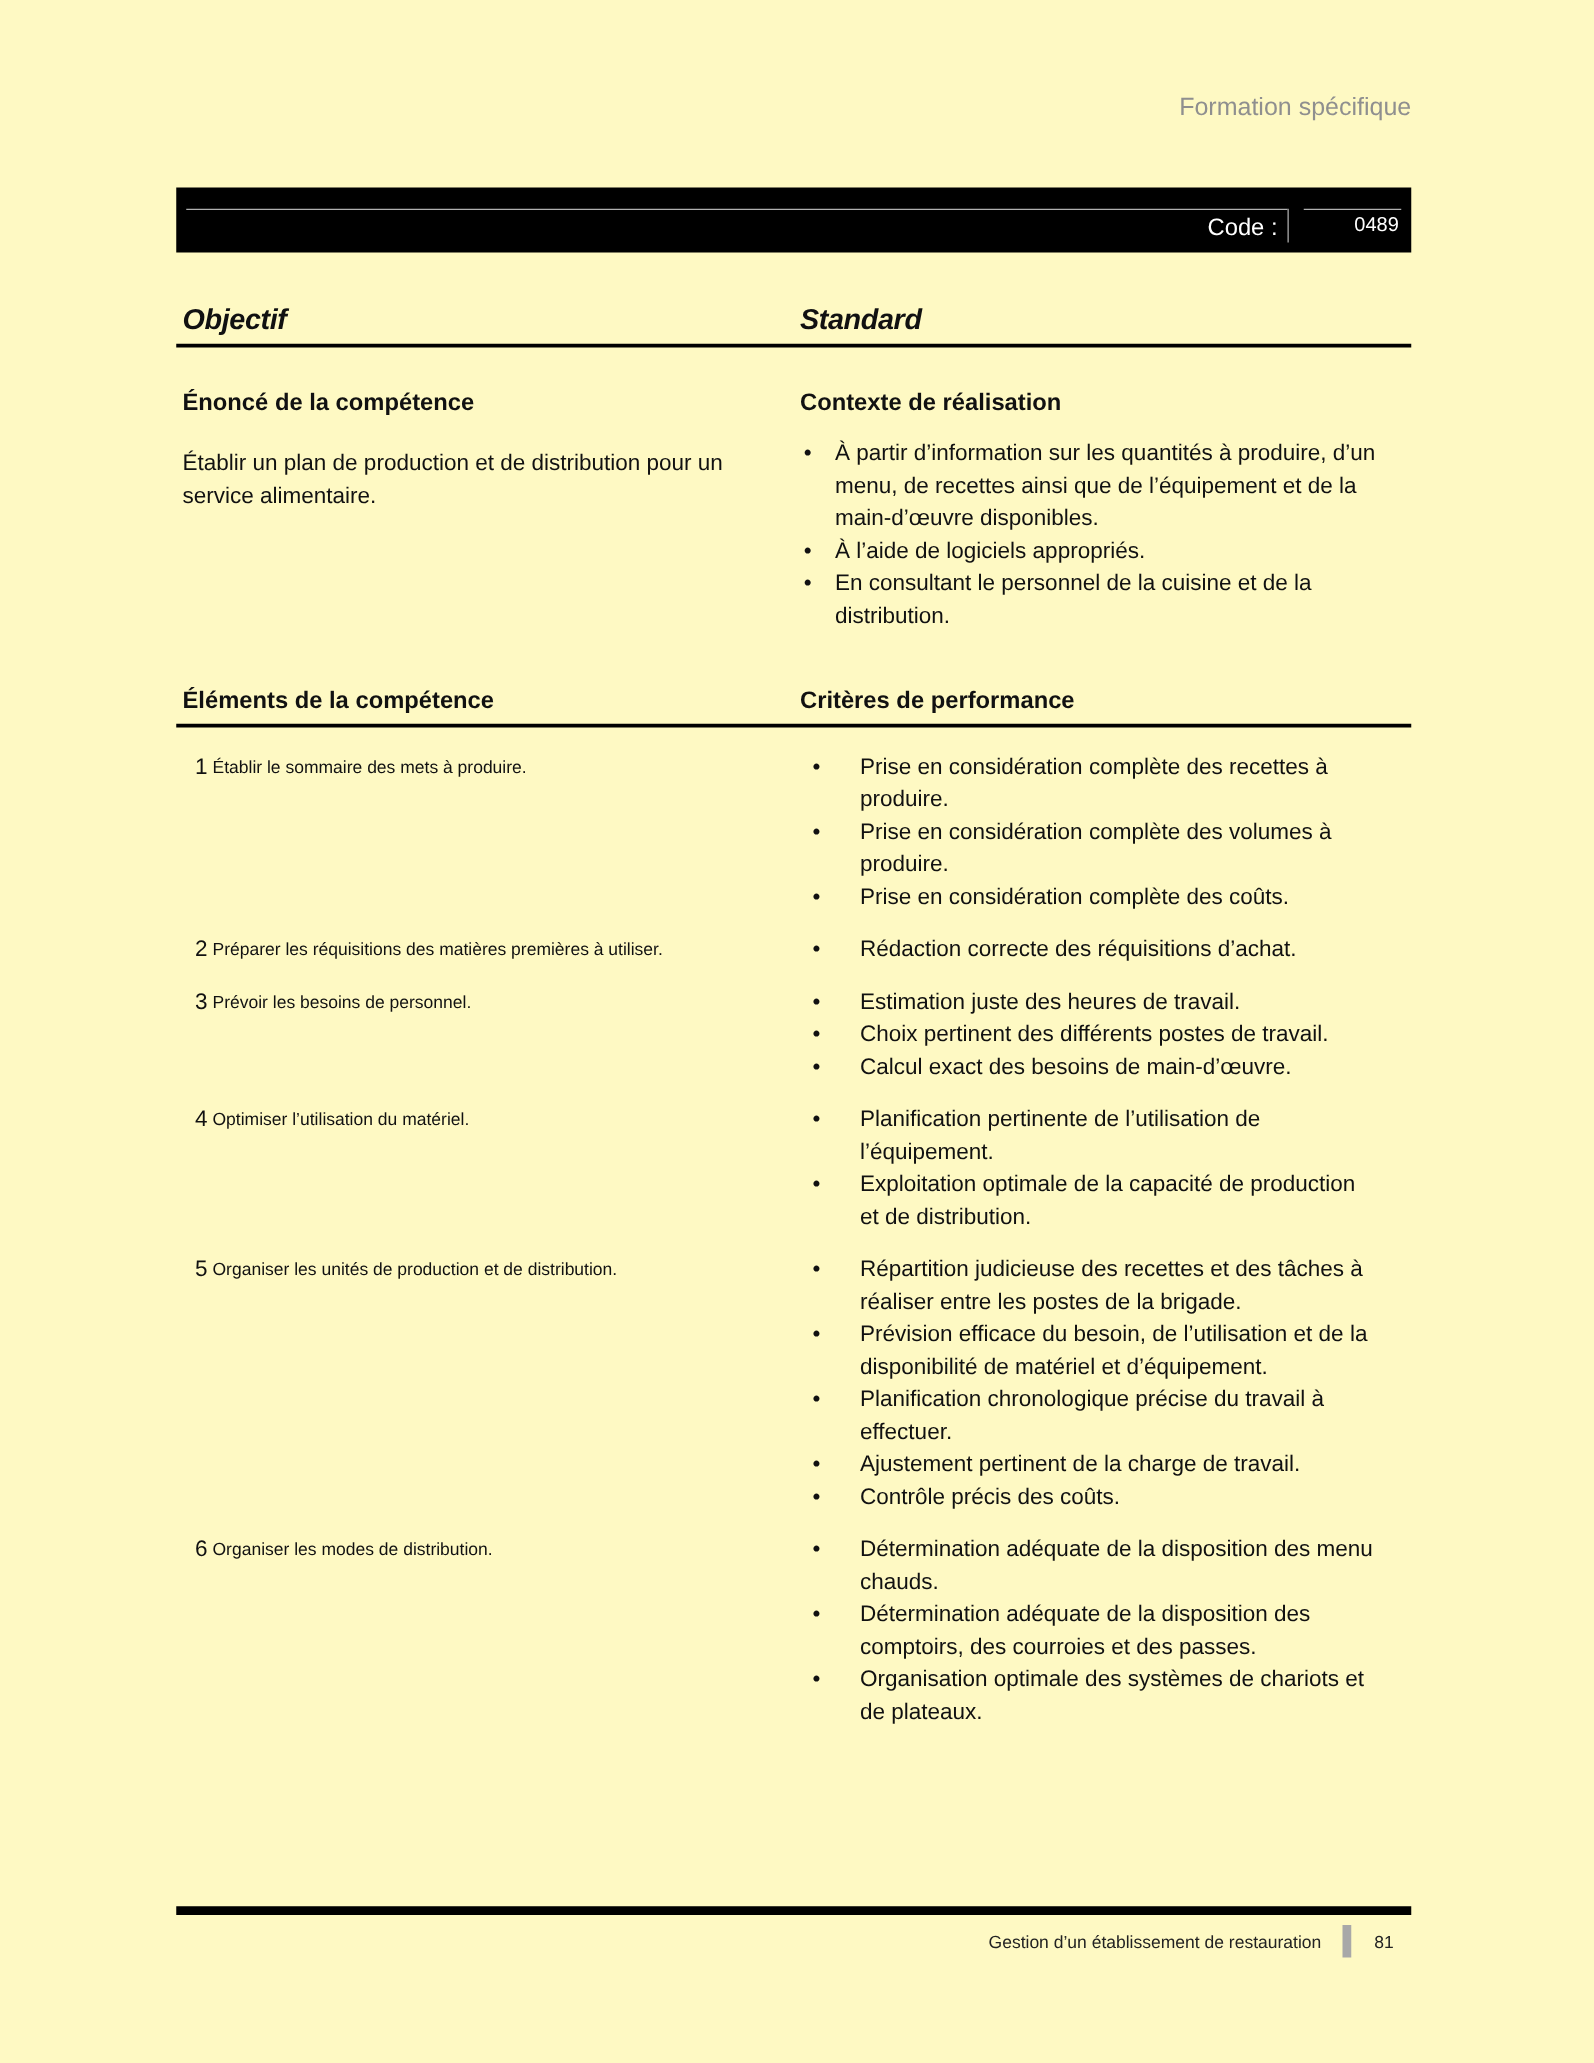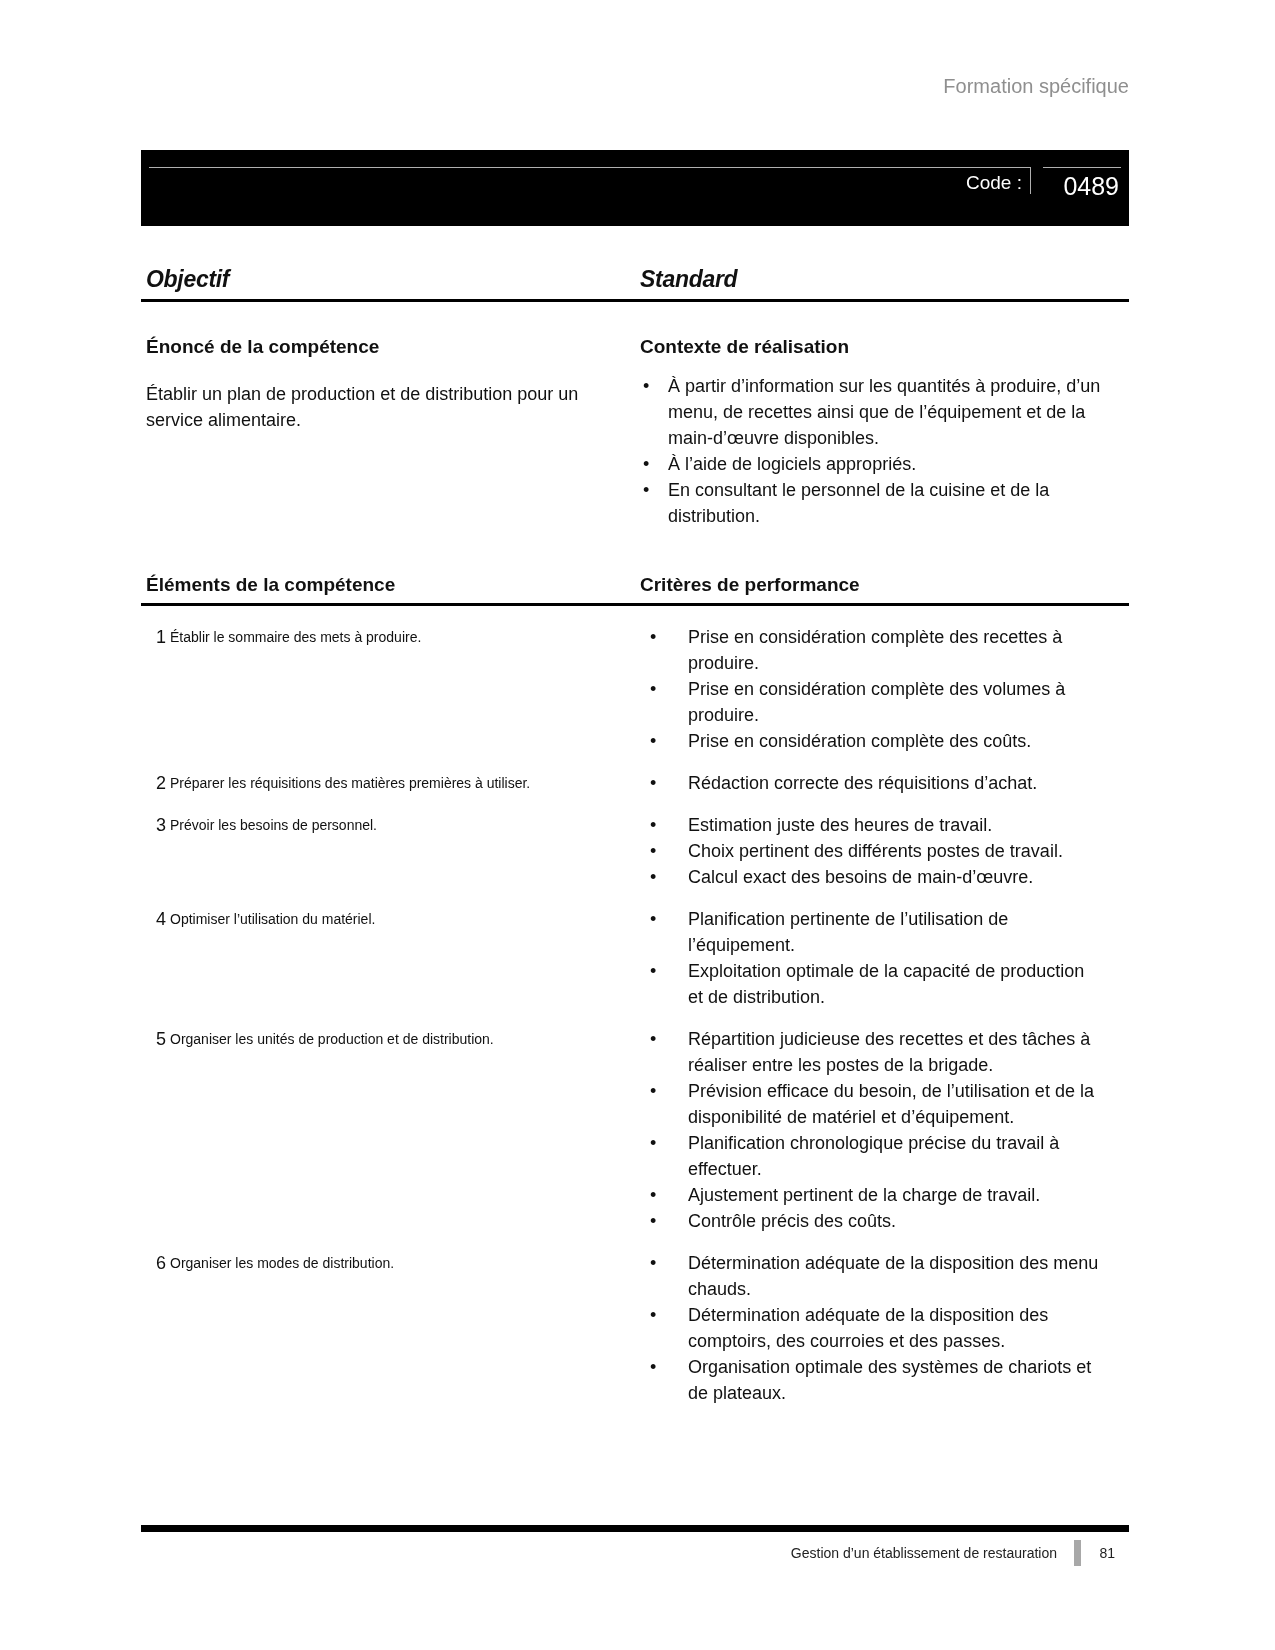--- a/index.html
+++ b/index.html
@@ -1,48 +1,48 @@
 <!DOCTYPE html>
 <html><head>
 <meta charset="utf-8">
 <style>
   * { margin:0; padding:0; box-sizing:border-box; }
   html,body { background:#e8e8e8; }
   .page {
     position:relative;
     width:1275px; height:1650px;
     margin:0 auto;
-    background:#ffffff;
+    background:#fef9c3;
     font-family:"Liberation Sans", sans-serif;
     color:#111;
     overflow:hidden;
   }
   .content { position:absolute; left:141px; top:0; width:988px; }
 
   
   .running-header {
     padding-top:76px;
     text-align:right;
     font-size:20px; line-height:20px;
     color:#8f8f8f;
   }
 
   
   .banner {
     position:relative;
     margin-top:54px;
-    height:76px;
+    height:52px;
     background:#000;
     color:#fff;
   }
   .banner .hline-left  { position:absolute; top:17px; left:8px;   width:881px; height:1px; background:#b0b0b0; }
   .banner .vline       { position:absolute; top:17px; left:889px; width:1px;  height:27px; background:#b0b0b0; }
   .banner .hline-right { position:absolute; top:17px; left:902px; width:78px; height:1px; background:#b0b0b0; }
   .banner .code-label  { position:absolute; top:22px; left:0; width:881px; text-align:right; font-size:19px; }
-  .banner .code-value  { position:absolute; top:22px; left:902px; width:76px; text-align:right; font-size:25px; }
+  .banner .code-value  { position:absolute; top:22px; left:902px; width:76px; text-align:right; font-size:16px; }
 
   
   .grid2 { display:grid; grid-template-columns:499px 489px; }
   .col-titles {
     margin-top:40px;
     padding-bottom:7px;
     border-bottom:3.5px solid #000;
   }
   .col-title {
     font-size:23px; line-height:26px;

